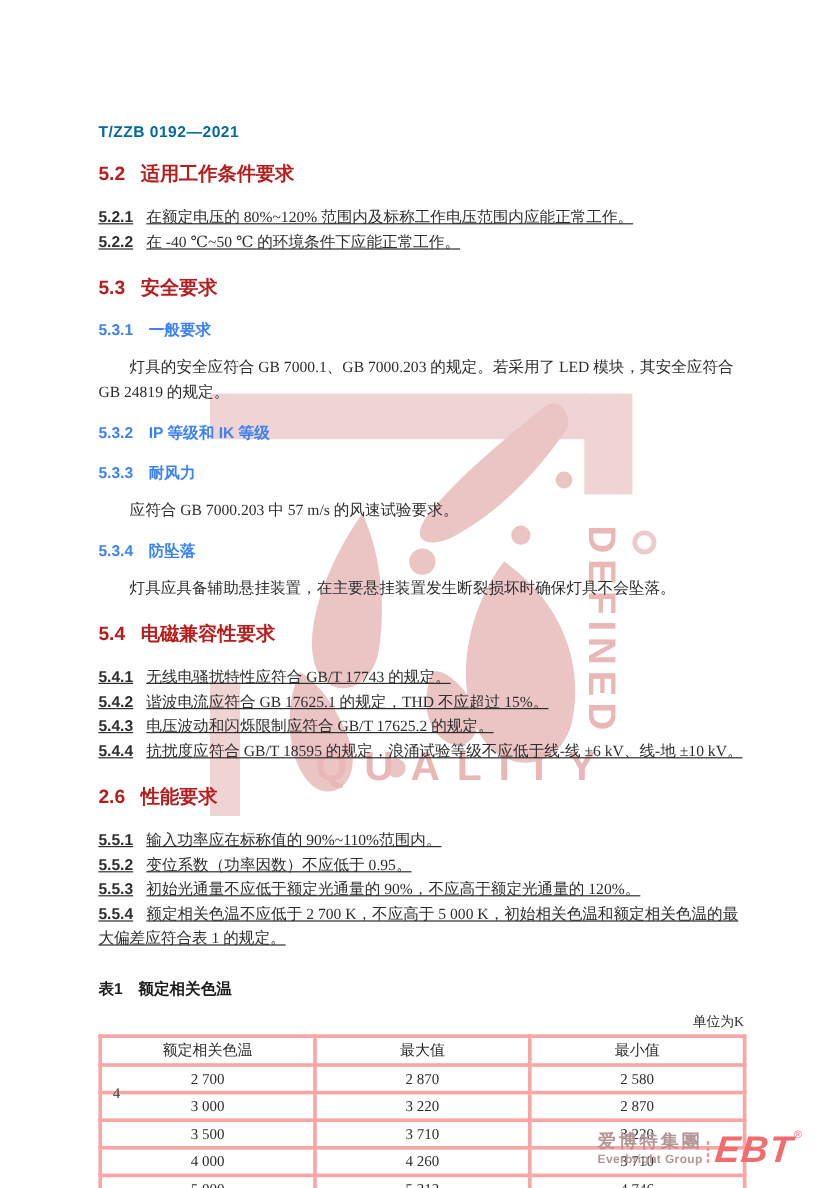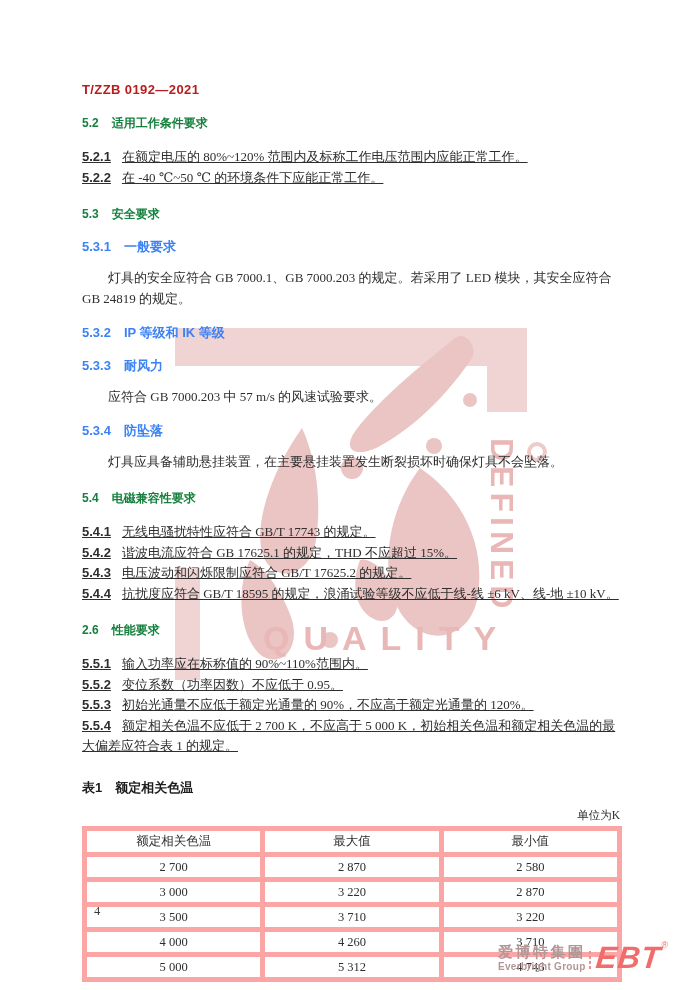--- a/index.html
+++ b/index.html
@@ -10,25 +10,25 @@
     overflow:hidden;
     font-family:"Liberation Serif","DejaVu Serif",serif;
     color:#2e2e2e;
   }
   
   .watermark{position:absolute;left:0;top:0;width:700px;height:990px;z-index:0;}
   
   .content{position:relative;z-index:1;padding:82px 78px 0 82px;}
   .doc-code{
     font-family:"Liberation Sans","DejaVu Sans",sans-serif;
-    font-size:13px;font-weight:600;letter-spacing:.4px;color:#b91c1c;
+    font-size:13px;font-weight:600;letter-spacing:.4px;color:#0369a1;margin-top:20px;
   }
   .h2{
     font-family:"Liberation Sans","DejaVu Sans",sans-serif;
-    font-size:12px;font-weight:bold;color:#15803d;
+    font-size:16px;font-weight:bold;color:#b91c1c;
     margin:18px 0 15px 0;
   }
   .h3{
     font-family:"Liberation Sans","DejaVu Sans",sans-serif;
     font-size:13px;font-weight:bold;color:#3b82f6;
     margin:15px 0 11px 0;
   }
   .h2 .num,.h3 .num{margin-right:13px;}
   .item{font-size:13px;line-height:20.5px;}
   .item .num{
@@ -40,21 +40,21 @@
   .tbl-title{
     font-family:"Liberation Sans","DejaVu Sans",sans-serif;
     font-size:13px;font-weight:bold;text-align:left;margin:22px 0 0 0;color:#1d1d1d;
   }
   .unit-note{font-size:11.5px;text-align:right;margin:11px 2px 3px 0;}
   table.t1{
     width:100%;border-collapse:collapse;table-layout:fixed;
     font-size:12.5px;color:#2e2e2e;
   }
   table.t1 th,table.t1 td{
-    border:5px solid #fca5a5;text-align:center;padding:0;
+    border:3px solid #fca5a5;text-align:center;padding:0;
     font-weight:normal;height:20px;line-height:20px;
   }
   table.t1 th{height:21px;}
   .page-number{
     position:absolute;left:94px;top:904px;z-index:1;
     font-size:12.5px;color:#3a3a3a;
   }
   
   .footer-logo{
     position:absolute;left:498px;top:941px;z-index:1;

